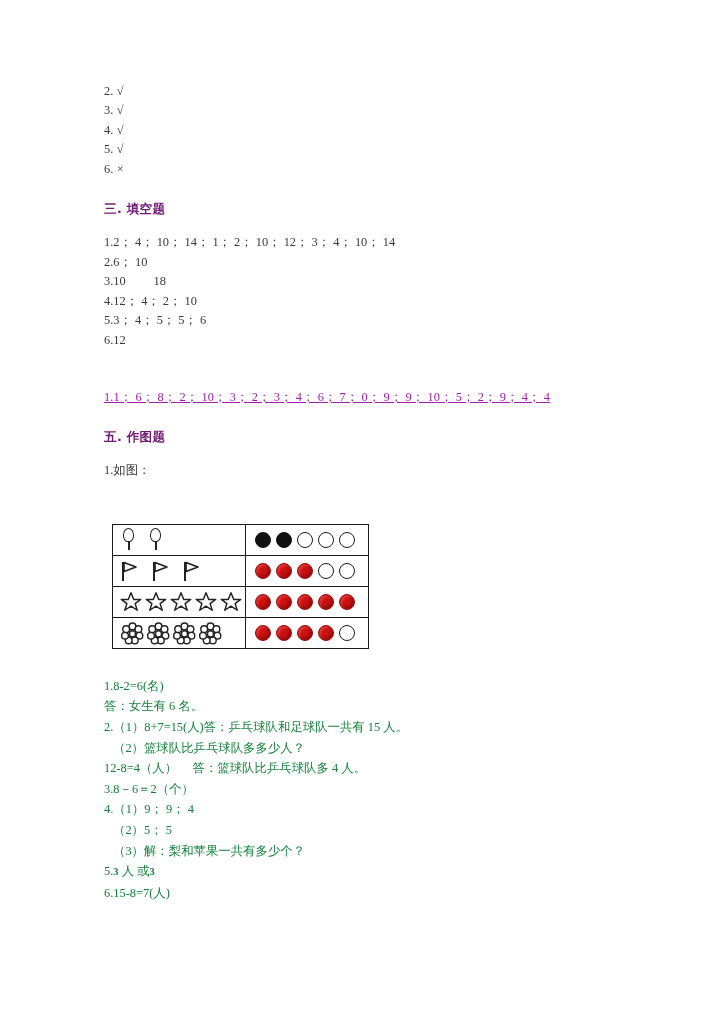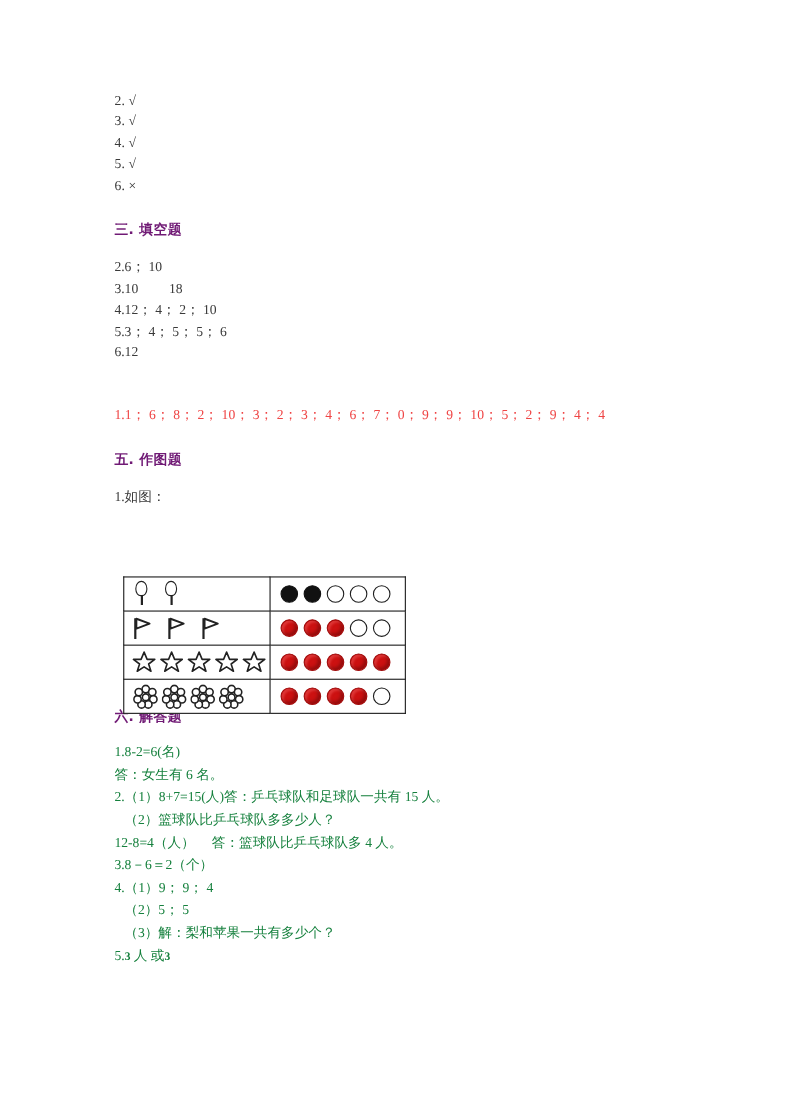--- a/index.html
+++ b/index.html
@@ -54,23 +54,24 @@
 
   .list-line {
     font-size: 12.4px;
     line-height: 19.6px;
     color: #3a3a3a;
     white-space: pre;
   }
   .calc-line {
     font-size: 12.4px;
     line-height: 19.6px;
-    color: #ef4444;
+    color: #a21caf;
     white-space: pre;
     letter-spacing: 0.1px;
+    text-decoration: underline;
   }
   .solve-line {
     font-size: 12.4px;
     line-height: 20.6px;
     color: #15803d;
     white-space: pre;
   }
   .solve-line.indent { padding-left: 9px; }
   .small-num {
     font-size: 10.5px;
@@ -153,20 +154,21 @@
       <div class="ans-line">4. √</div>
       <div class="ans-line">5. √</div>
       <div class="ans-line">6. ×</div>
     </div>
 
     <div class="gap-head"></div>
 
     <div class="section-head">三. 填空题</div>
     <div class="gap-after"></div>
     <div class="blk">
+      <div class="list-line">1.2； 4； 10； 14； 1； 2； 10； 12； 3； 4； 10； 14</div>
       <div class="list-line">2.6； 10</div>
       <div class="list-line">3.10   18</div>
       <div class="list-line">4.12； 4； 2； 10</div>
       <div class="list-line">5.3； 4； 5； 5； 6</div>
       <div class="list-line">6.12</div>
     </div>
 
     <div class="gap-head"></div>
 
     <div class="gap-after"></div>
@@ -333,29 +335,29 @@
                 <span class="dot hollow"></span>
               </div>
             </td>
           </tr>
         </tbody>
       </table>
     </div>
 
     <div style="height:182px"></div>
 
-    <div class="section-head">六. 解答题</div>
     <div class="gap-small"></div>
     <div class="blk">
       <div class="solve-line">1.8-2=6(名)</div>
       <div class="solve-line">答：女生有 6 名。</div>
       <div class="solve-line">2.（1）8+7=15(人)答：乒乓球队和足球队一共有 15 人。</div>
       <div class="solve-line indent">（2）篮球队比乒乓球队多多少人？</div>
       <div class="solve-line">12-8=4（人）  答：篮球队比乒乓球队多 4 人。</div>
       <div class="solve-line">3.8－6＝2（个）</div>
       <div class="solve-line">4.（1）9； 9； 4</div>
       <div class="solve-line indent">（2）5； 5</div>
       <div class="solve-line indent">（3）解：梨和苹果一共有多少个？</div>
       <div class="solve-line"><span>5.</span><span class="small-num">3</span><span> 人 </span><span>或</span><span class="small-num">3</span></div>
+      <div class="solve-line">6.15-8=7(人)</div>
     </div>
 
   </div>
 </div>
 
 </body></html>

